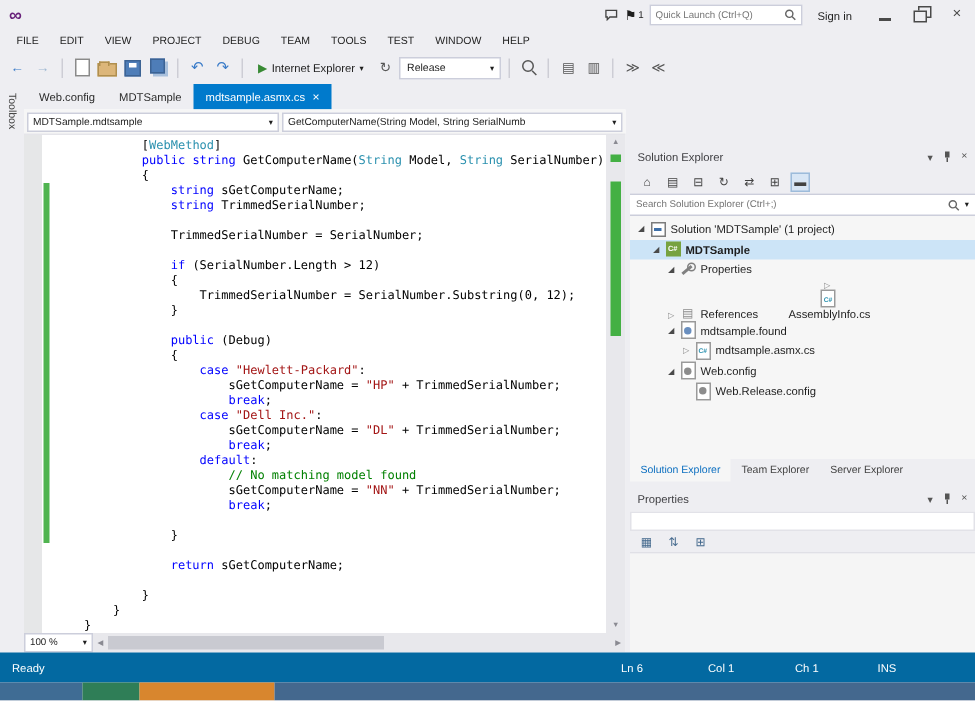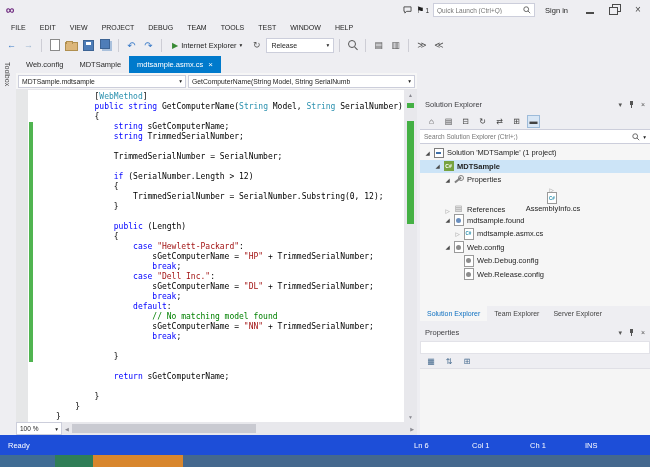--- a/index.html
+++ b/index.html
@@ -124,21 +124,21 @@
   .se-btab { display:flex; align-items:center; padding:0 7px; color:#444; }
   .se-btab.active { background:#F6F6F6; color:#0E70C0; }
 
   .props-panel { flex:1; min-height:0; display:flex; flex-direction:column; margin-top:3px; }
   .props-objrow { height:13px; flex:none; background:#fff; border:1px solid #E2E2E8; }
   .props-toolbar { height:15px; flex:none; display:flex; align-items:center; gap:6px; padding:0 5px; font-size:8px; color:#44698D; border-bottom:1px solid #E0E0E6; }
   .pr-tb-icon { width:12px; height:12px; display:flex; align-items:center; justify-content:center; }
   .props-empty { flex:1; background:#F5F5F5; }
 
   
-  .statusbar { height:20px; flex:none; background:#1d4ed8; color:#fff; display:flex; align-items:center; font-size:7.5px; padding:0 40px 0 8px; }
+  .statusbar { height:20px; flex:none; background:#0369a1; color:#fff; display:flex; align-items:center; font-size:7.5px; padding:0 40px 0 8px; }
   .sb-right { margin-left:auto; display:flex; }
   .sb-field { width:58px; }
   .sb-field.ch { width:55px; }
   .sb-field.ins { width:25px; }
   .taskbar { height:12px; flex:none; display:flex; }
   .tb-seg { height:100%; }
 </style>
 </head>
 <body>
 
@@ -300,21 +300,21 @@
                 <div class="code-line changed">
                   <span class="chg-bar"></span>
                   <span class="code-text"><span class="tk-p">            }</span></span>
                 </div>
                 <div class="code-line changed">
                   <span class="chg-bar"></span>
                   <span class="code-text"></span>
                 </div>
                 <div class="code-line changed">
                   <span class="chg-bar"></span>
-                  <span class="code-text"><span class="tk-p">            </span><span class="tk-k">public</span><span class="tk-p"> (Length)</span></span>
+                  <span class="code-text"><span class="tk-p">            </span><span class="tk-k">public</span><span class="tk-p"> (Debug)</span></span>
                 </div>
                 <div class="code-line changed">
                   <span class="chg-bar"></span>
                   <span class="code-text"><span class="tk-p">            {</span></span>
                 </div>
                 <div class="code-line changed">
                   <span class="chg-bar"></span>
                   <span class="code-text"><span class="tk-p">                </span><span class="tk-k">case</span><span class="tk-p"> </span><span class="tk-s">"Hewlett-Packard"</span><span class="tk-p">:</span></span>
                 </div>
                 <div class="code-line changed">
@@ -474,25 +474,20 @@
               <span class="tree-label">mdtsample.asmx.cs</span>
             </div>
             <div class="tree-row" style="padding-left: 23px;">
               <span class="tree-arrow">◢</span>
               <span class="tico tico-config-file"></span>
               <span class="tree-label">Web.config</span>
             </div>
             <div class="tree-row" style="padding-left: 33px;">
               <span class="tree-arrow"></span>
               <span class="tico tico-config-file"></span>
-              <span class="tree-label">Web.Debug.config</span>
-            </div>
-            <div class="tree-row" style="padding-left: 33px;">
-              <span class="tree-arrow"></span>
-              <span class="tico tico-config-file"></span>
               <span class="tree-label">Web.Release.config</span>
             </div>
           </div>
         <div class="se-bottomtabs">
             <div class="se-btab active">Solution Explorer</div>
             <div class="se-btab">Team Explorer</div>
             <div class="se-btab">Server Explorer</div>
           </div>
       </div>
       <div class="props-panel">

